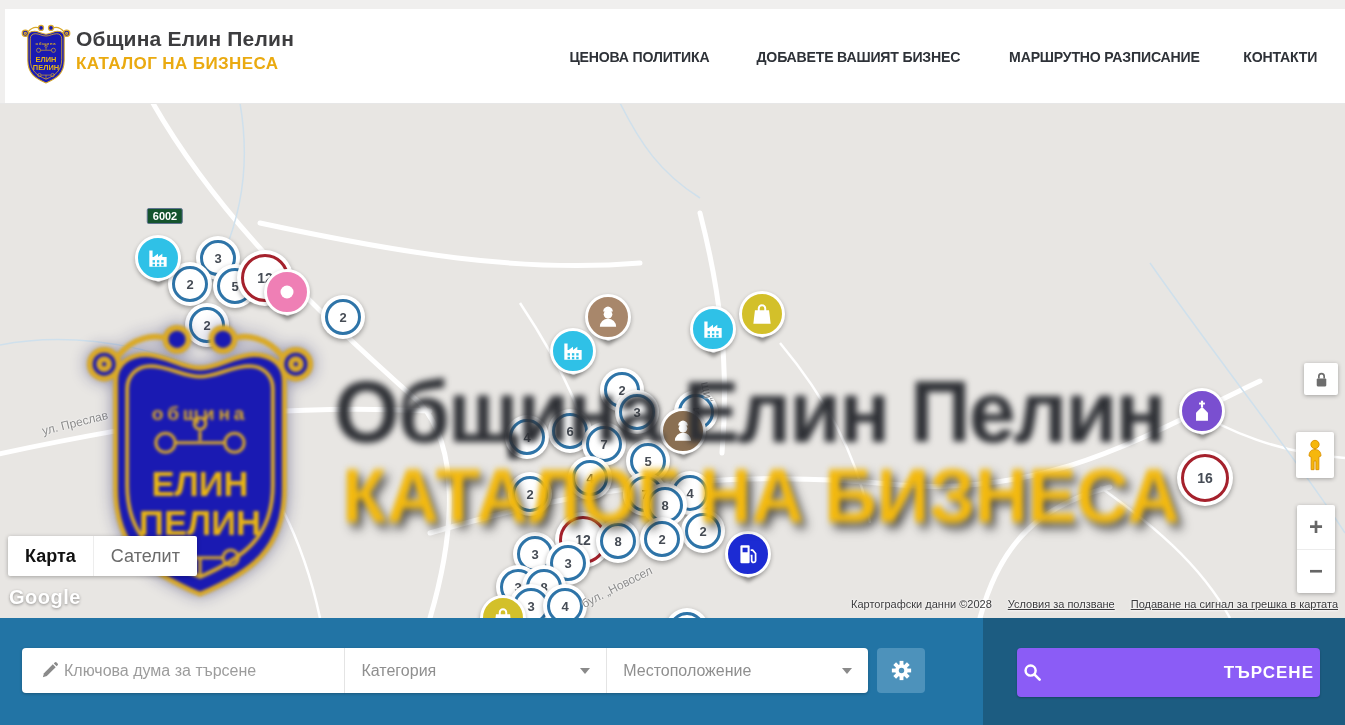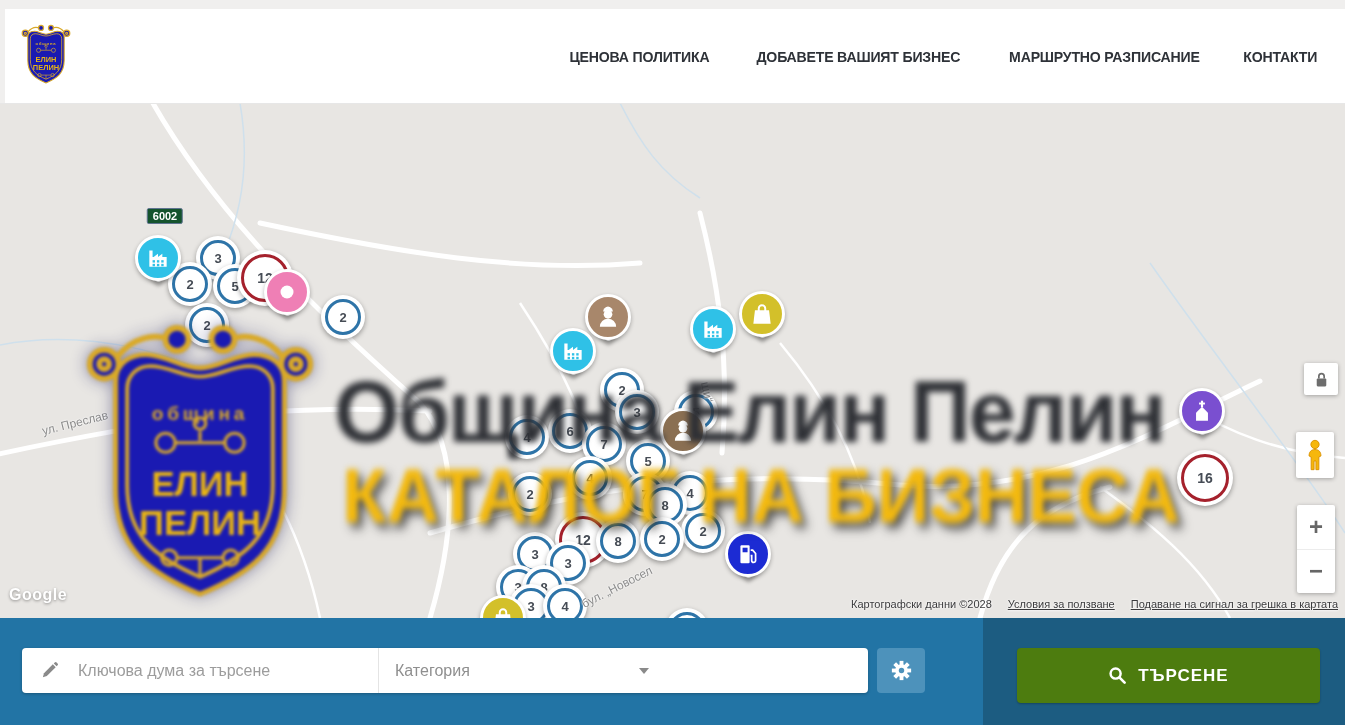--- a/index.html
+++ b/index.html
@@ -41,43 +41,43 @@
   
   .wm-crest{position:absolute;left:85px;top:212px;width:230px;height:290px;filter:blur(1.7px) drop-shadow(0 0 8px rgba(10,10,80,.45));z-index:3;pointer-events:none;}
   .wm-line1{position:absolute;left:334px;top:258px;font-size:88px;font-weight:bold;color:#2e3035;letter-spacing:-2px;white-space:nowrap;filter:blur(3.4px);z-index:3;pointer-events:none;transform:scaleX(.96);transform-origin:left;}
   .wm-line2{position:absolute;left:342px;top:349px;font-size:76px;font-weight:bold;color:#f3b90e;letter-spacing:0px;white-space:nowrap;filter:blur(3px);text-shadow:5px 6px 9px rgba(25,25,25,.8);z-index:3;pointer-events:none;transform:scaleX(.96);transform-origin:left;}
 
   
   .maptype{position:absolute;left:8px;top:433px;height:40px;background:#fff;border-radius:2px;box-shadow:0 1px 4px rgba(0,0,0,.3);display:flex;z-index:4;}
   .maptype .mt{display:flex;align-items:center;justify-content:center;padding:0 17px;font-size:18px;cursor:pointer;}
   .mt-map{font-weight:bold;color:#111;}
   .mt-sat{color:#6b6b6b;border-left:1px solid #ededed;}
-  .glogo{position:absolute;left:9px;top:483px;font-size:16px;font-weight:bold;color:#fff;letter-spacing:.5px;text-shadow:0 1px 3px rgba(0,0,0,.4);cursor:pointer;z-index:4;}
+  .glogo{position:absolute;left:9px;top:483px;font-size:20px;font-weight:bold;color:#fff;letter-spacing:.5px;text-shadow:0 1px 3px rgba(0,0,0,.4);cursor:pointer;z-index:4;}
   .attrib{position:absolute;right:7px;top:495px;display:flex;gap:16px;font-size:11px;color:#3a3a3c;z-index:4;text-shadow:0 0 2px #fff,0 0 3px #fff;}
   .attrib .lnk{cursor:pointer;text-decoration:underline;}
   .sq-btn{position:absolute;background:#fff;box-shadow:0 1px 4px rgba(0,0,0,.3);border-radius:2px;display:flex;align-items:center;justify-content:center;cursor:pointer;z-index:4;}
   .lock-btn{left:1304px;top:260px;width:34px;height:32px;}
   .pegman-btn{left:1296px;top:329px;width:38px;height:46px;}
   .zoomctl{position:absolute;left:1297px;top:402px;width:38px;height:88px;background:#fff;box-shadow:0 1px 4px rgba(0,0,0,.3);border-radius:2px;display:flex;flex-direction:column;z-index:4;}
   .zbtn{flex:1;display:flex;align-items:center;justify-content:center;font-size:24px;font-weight:bold;color:#666;cursor:pointer;}
   .zbtn:first-child{border-bottom:1px solid #ececec;}
 
   
   .searchbar{position:absolute;left:0;top:618px;width:1345px;height:107px;background:#2274a5;z-index:6;}
   .dark-panel{position:absolute;left:983px;top:0;width:362px;height:107px;background:#1c5c81;}
   .sb-white{position:absolute;left:22px;top:30px;width:846px;height:45px;background:#fff;border-radius:4px;box-shadow:0 1px 3px rgba(0,0,0,.25);display:flex;align-items:stretch;}
   .sb-sec{display:flex;align-items:center;}
-  .sec-kw{width:338px;padding:0 0 0 18px;gap:17px;}
+  .sec-kw{width:338px;padding:0 0 0 18px;gap:3px;}
   .sec-dd{width:254px;border-left:1px solid #e4e4e4;padding:0 16px;justify-content:space-between;cursor:pointer;}
   .sec-kw input{border:none;outline:none;flex:1;font-size:16px;font-family:"Liberation Sans",sans-serif;color:#444;min-width:0;}
   .sec-kw input::placeholder{color:#9c9c9c;}
   .dd-label{font-size:16px;color:#8f8f8f;}
   .chev{width:0;height:0;border-left:5px solid transparent;border-right:5px solid transparent;border-top:6px solid #8a8a8a;}
   .gear-btn{position:absolute;left:877px;top:30px;width:48px;height:45px;background:#4d92bb;border-radius:4px;display:flex;align-items:center;justify-content:center;cursor:pointer;}
-  .search-btn{position:absolute;left:1017px;top:30px;width:303px;height:55px;background:#4d7c0f;border:none;border-radius:4px;display:flex;align-items:center;justify-content:center;gap:11px;cursor:pointer;box-shadow:0 1px 2px rgba(0,0,0,.25);}
+  .search-btn{position:absolute;left:1017px;top:30px;width:303px;height:49px;background:#8b5cf6;border:none;border-radius:4px;display:flex;align-items:center;justify-content:space-between;gap:11px;cursor:pointer;box-shadow:0 1px 2px rgba(0,0,0,.25);}
   .search-btn-label{font-size:17px;font-weight:bold;color:#ffffff;letter-spacing:1px;font-family:"Liberation Sans",sans-serif;}
 </style>
 </head>
 <body>
 
 <svg width="0" height="0" style="position:absolute">
   <defs>
     <g id="crest">
       <g stroke="#d9a928" fill="#1a1ab2" stroke-width="3">
         <path d="M17 21 C25 11 36 9 44 12 M76 12 C84 9 95 11 103 21" fill="none"></path>
@@ -110,20 +110,24 @@
 
 <div class="page">
 
   <div class="top-strip"></div>
   <div class="left-strip"></div>
 
   <div class="header">
     <svg class="logo" viewBox="0 0 120 150">
         <use href="#crest"></use>
       </svg>
+    <div class="h-titles">
+      <div class="h-title">Община Елин Пелин</div>
+      <div class="h-sub">КАТАЛОГ НА БИЗНЕСА</div>
+    </div>
     <div class="nav">
       <div class="nav-item">ЦЕНОВА ПОЛИТИКА</div>
       <div class="nav-item">ДОБАВЕТЕ ВАШИЯТ БИЗНЕС</div>
       <div class="nav-item">МАРШРУТНО РАЗПИСАНИЕ</div>
       <div class="nav-item">КОНТАКТИ</div>
     </div>
   </div>
 
   <div class="map">
     <svg class="roads" width="1345" height="515">
@@ -361,20 +365,24 @@
         <span class="road-label" style="left: 617px; top: 484px; transform: translate(-50%, -50%) rotate(-27deg);">бул. „Новосел</span>
         <span class="road-label" style="left: 707px; top: 289px; transform: translate(-50%, -50%) rotate(78deg);">щи“</span>
       </div>
 
     <svg class="wm-crest" viewBox="0 0 120 150">
         <use href="#crest"></use>
       </svg>
     <div class="wm-line1">Община Елин Пелин</div>
     <div class="wm-line2">КАТАЛОГ НА БИЗНЕСА</div>
 
+    <div class="maptype">
+      <div class="mt mt-map">Карта</div>
+      <div class="mt mt-sat">Сателит</div>
+    </div>
     <div class="glogo">Google</div>
     <div class="attrib">
       <span>Картографски данни ©2028</span>
       <span class="lnk">Условия за ползване</span>
       <span class="lnk">Подаване на сигнал за грешка в картата</span>
     </div>
     <div class="sq-btn lock-btn">
       <svg width="15" height="17" viewBox="0 0 14 16">
         <path d="M4.5 7 V5 a2.5 2.5 0 0 1 5 0 V7" stroke="#6d6d6d" stroke-width="1.6" fill="none"></path>
         <rect x="2.5" y="7" width="9" height="7.5" rx="1" fill="#6d6d6d"></rect>
@@ -399,20 +407,24 @@
         <svg width="19" height="19" viewBox="0 0 20 20">
           <path d="M3 17 l1.2-4.2 L13.5 3.5 l3 3 L7.2 15.8 Z" fill="#8a8a8a"></path>
           <path d="M14.5 2.5 l3 3 1-1 a1.4 1.4 0 0 0 0-2 l-1-1 a1.4 1.4 0 0 0-2 0 Z" fill="#8a8a8a"></path>
         </svg>
         <input type="text" placeholder="Ключова дума за търсене" style="">
       </div>
       <div class="sb-sec sec-dd">
         <span class="dd-label">Категория</span>
         <span class="chev"></span>
       </div>
+      <div class="sb-sec sec-dd">
+        <span class="dd-label">Местоположение</span>
+        <span class="chev"></span>
+      </div>
     </div>
     <div class="gear-btn">
       <svg width="21" height="21" viewBox="-12 -12 24 24">
         <g fill="#ffffff">
           <rect x="-2.2" y="-11" width="4.4" height="22"></rect>
           <rect x="-2.2" y="-11" width="4.4" height="22" transform="rotate(45)"></rect>
           <rect x="-2.2" y="-11" width="4.4" height="22" transform="rotate(90)"></rect>
           <rect x="-2.2" y="-11" width="4.4" height="22" transform="rotate(135)"></rect>
           <circle r="7.2"></circle>
         </g>

